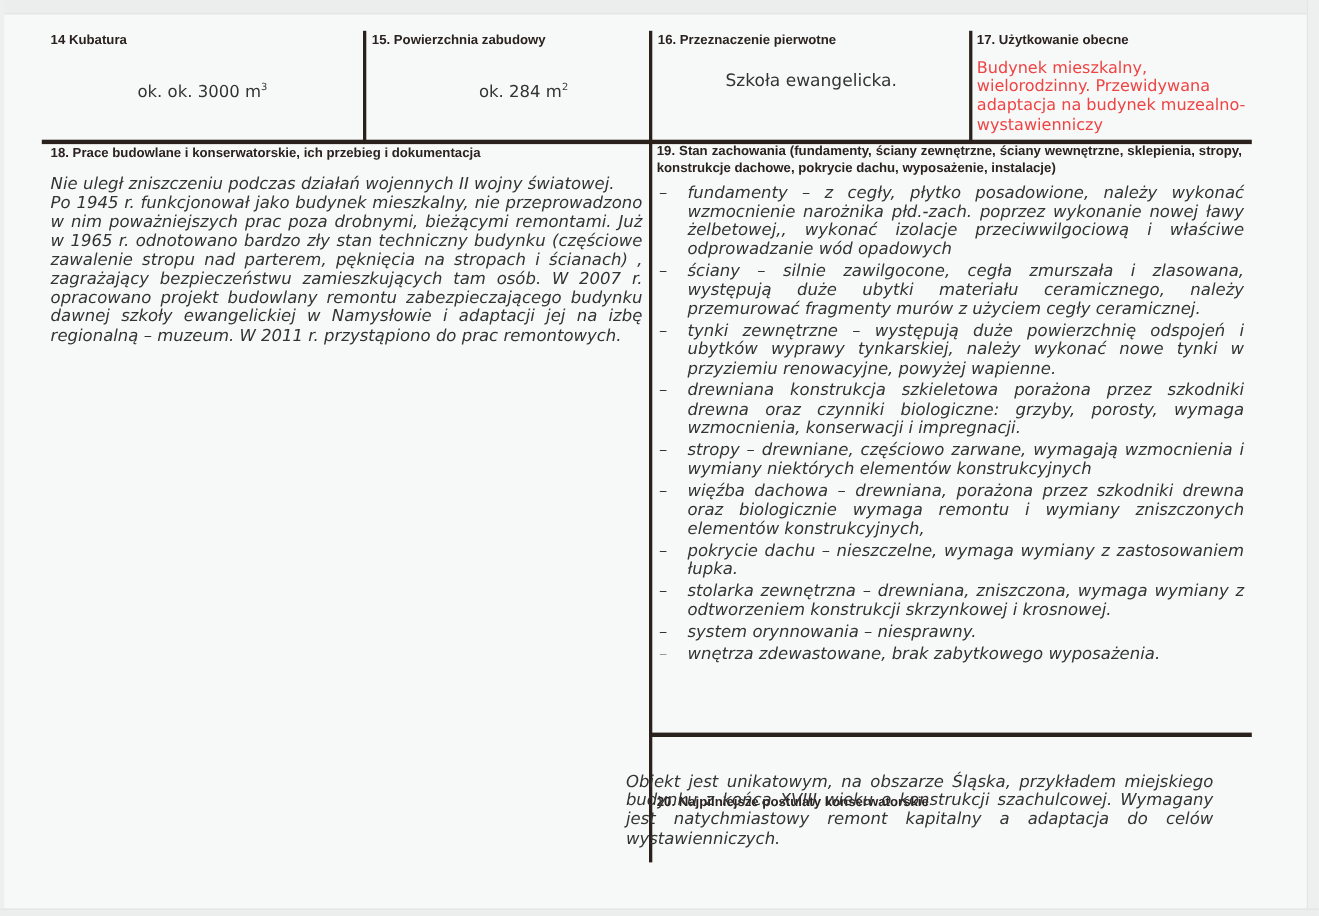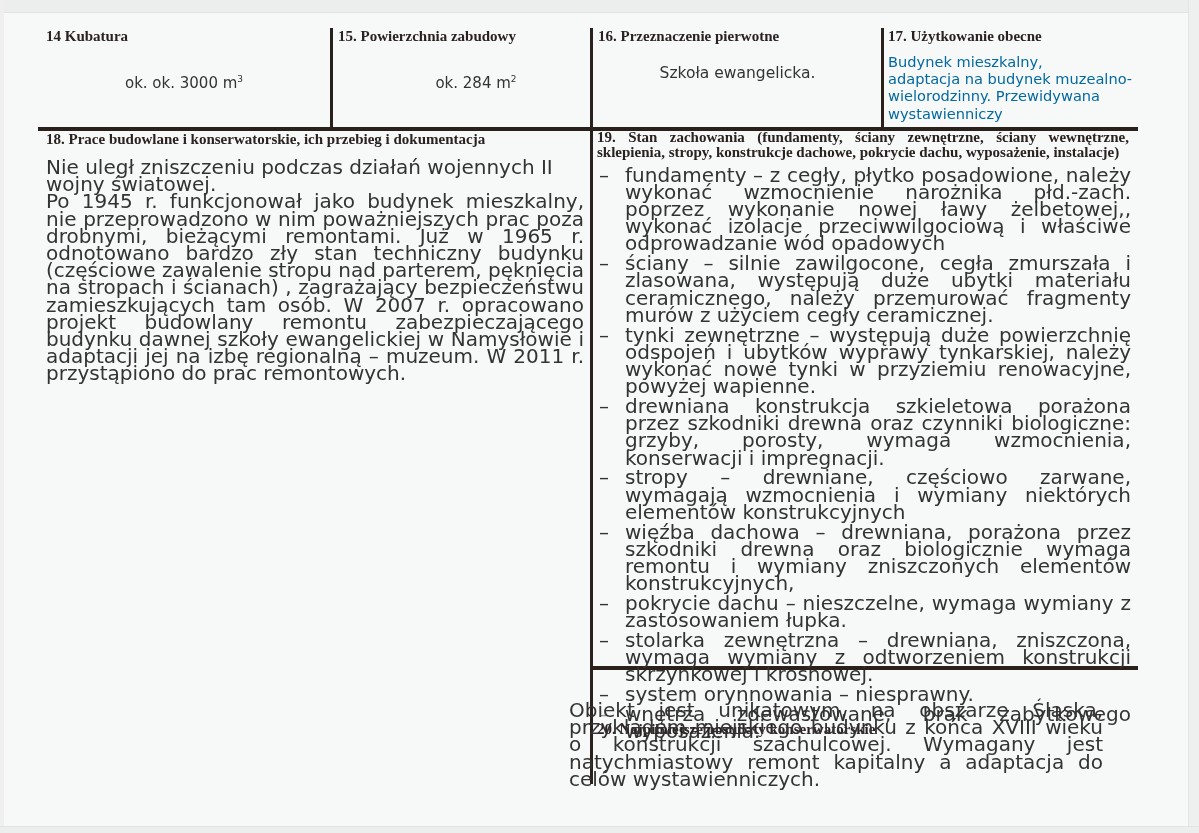--- a/index.html
+++ b/index.html
@@ -12,39 +12,40 @@
   .page-top-edge { position:absolute; left:0; top:0; width:1199px; height:12px; background:#eceeee; border-bottom:1px solid #e2e4e4; }
   .page-bottom-edge { position:absolute; left:0; top:826px; width:1199px; height:7px; background:#eceeee; border-top:1px solid #e2e4e4; }
   .page-right-edge { position:absolute; left:1188px; top:0; width:11px; height:833px; background:#eef0f0; border-left:1px solid #e3e5e5; }
   .page-left-edge { position:absolute; left:0; top:0; width:4px; height:833px; background:#efefef; }
 
   .vline { position:absolute; width:3px; background:#2b211c; }
   .hline { position:absolute; height:4px; background:#2b211c; }
 
   .label {
     position:absolute;
-    font-family:Liberation Serif, serif;
+    font-family:Liberation Sans, sans-serif;
     font-weight:bold;
-    font-size:15px;
+    font-size:12px;
     color:#2a2220;
     line-height:14px;
   }
   .value-center {
     position:absolute;
     font-size:15px;
     text-align:center;
     color:#333;
   }
   sup { font-size:9px; vertical-align:super; line-height:0; }
   .text-block {
     position:absolute;
-    font-size:20px;
+    font-size:15px;
     line-height:17.2px;
     color:#333;
     text-align:justify;
+    font-style:italic;
   }
   .text-block p { margin:0; }
   .list { margin:0; padding:0; list-style:none; }
   .list li { position:relative; padding-left:28px; margin-top:2.6px; text-align:justify; }
   .list li .dash { position:absolute; left:2px; top:0; }
 </style>
 </head>
 <body>
 
 <div class="page-top-edge"></div>
@@ -73,24 +74,24 @@
   </div>
 </section>
 
 <section>
   <div class="label" style="left:598px; top:29px;">16. Przeznaczenie pierwotne</div>
   <div class="value-center" style="left:594px; top:64px; width:287px; font-size:15.5px;">Szkoła ewangelicka.</div>
 </section>
 
 <section>
   <div class="label" style="left:888px; top:29px;">17. Użytkowanie obecne</div>
-  <div style="position:absolute; left:888px; top:53px; width:250px; font-size:14.6px; line-height:17.2px; color:#0369a1;">
+  <div style="position:absolute; left:888px; top:53px; width:250px; font-size:14.6px; line-height:17.2px; color:#ef4444;">
     <div>Budynek mieszkalny,</div>
+    <div>wielorodzinny. Przewidywana</div>
     <div>adaptacja na budynek muzealno-</div>
-    <div>wielorodzinny. Przewidywana</div>
     <div>wystawienniczy</div>
   </div>
 </section>
 
 <section>
   <div class="label" style="left:46px; top:132px;">18. Prace budowlane i konserwatorskie, ich przebieg i dokumentacja</div>
   <div class="text-block" style="left:46px; top:159px; width:538px;">
     <p style="text-align:left;">Nie uległ zniszczeniu podczas działań wojennych II wojny światowej.</p>
     <p style="text-align-last:left;">Po 1945 r. funkcjonował jako budynek mieszkalny, nie przeprowadzono w nim poważniejszych prac poza drobnymi, bieżącymi remontami. Już w 1965 r. odnotowano bardzo zły stan techniczny budynku (częściowe zawalenie stropu nad parterem, pęknięcia na stropach i ścianach) , zagrażający bezpieczeństwu zamieszkujących tam osób. W 2007 r. opracowano projekt budowlany remontu zabezpieczającego budynku dawnej szkoły ewangelickiej w Namysłowie i adaptacji jej na izbę regionalną – muzeum. W 2011 r. przystąpiono do prac remontowych.</p>
   </div>

